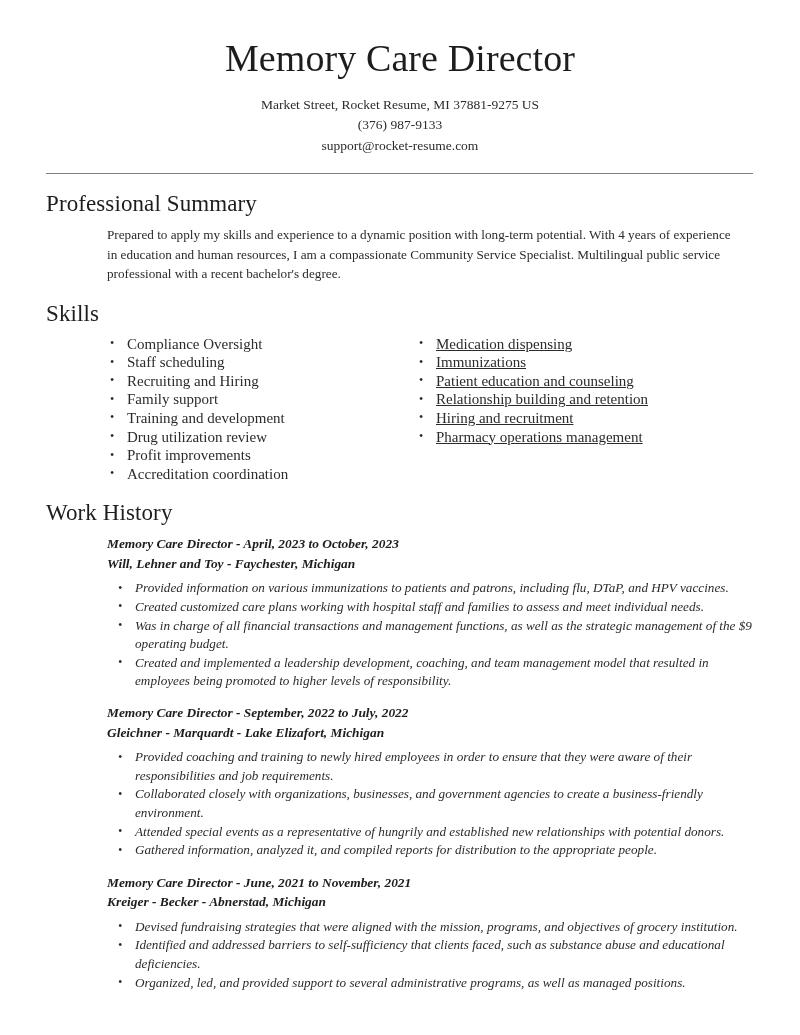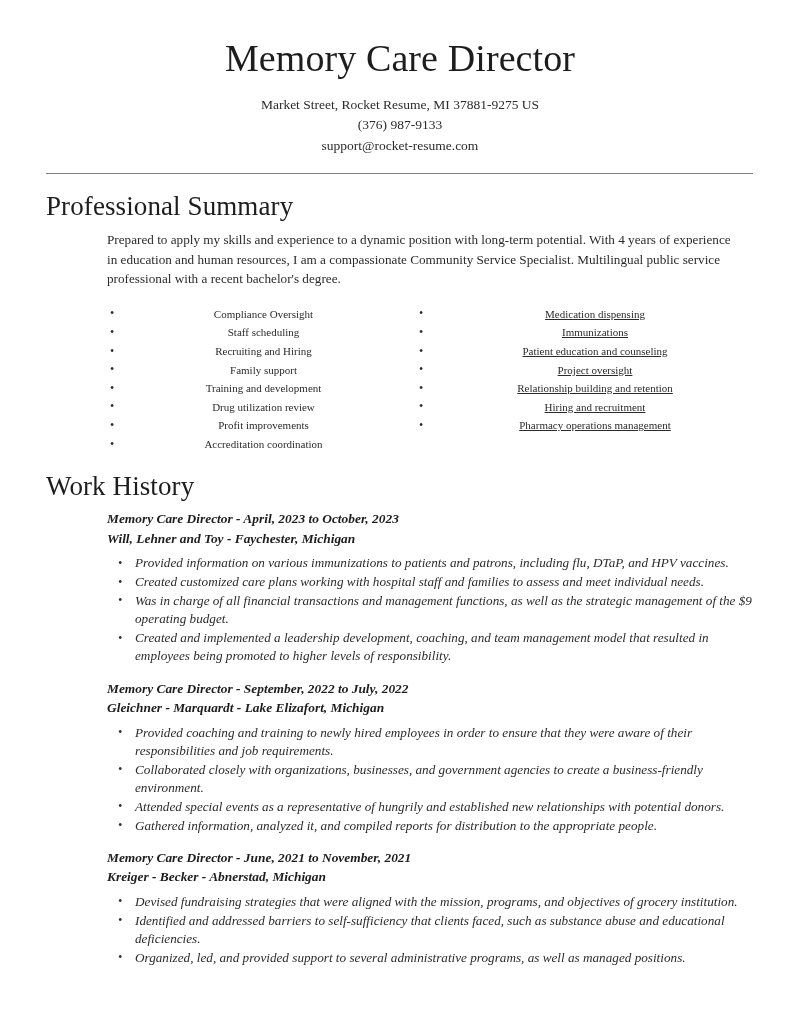--- a/index.html
+++ b/index.html
@@ -48,21 +48,21 @@
     border-top: 1.4px solid #808080;
     margin: 17px 0 0 0;
     width: 707px;
   }
 
   
   .section {
     margin-top: 16px;
   }
   .section-heading {
-    font-size: 27px;
+    font-size: 23px;
     font-weight: 400;
     color: #1d1d1d;
     line-height: 1.25;
     margin: 0 0 6px 0;
     letter-spacing: 0.1px;
   }
 
   .section-body {
     padding-left: 61px;
   }
@@ -88,24 +88,23 @@
   .skills-col-right { padding-left: 16px; text-decoration: underline; }
 
   ul.bullets {
     list-style: none;
     margin: 0;
     padding: 0;
   }
   ul.bullets > li {
     position: relative;
     padding-left: 20px;
-    font-size: 11px;
+    font-size: 15px;
     line-height: 18px;
     margin: 0 0 0.6px 0;
-    text-align: center;
   }
   ul.bullets > li::before {
     content: "\2022";
     position: absolute;
     left: 3px;
     top: -0.5px;
     font-size: 12px;
     color: #2b2b2b;
     line-height: 18px;
   }
@@ -170,39 +169,39 @@
   </div>
 
   <div class="section">
     <h2 class="section-heading">Professional Summary</h2>
     <div class="section-body">
       <p class="summary-text">Prepared to apply my skills and experience to a dynamic position with long-term potential. With 4 years of experience in education and human resources, I am a compassionate Community Service Specialist. Multilingual public service professional with a recent bachelor's degree.</p>
     </div>
   </div>
 
   <div class="section">
+    <h2 class="section-heading">Skills</h2>
     <div class="skills-columns">
       <div class="skills-col skills-col-left">
         <ul class="bullets">
             <li>Compliance Oversight</li>
             <li>Staff scheduling</li>
             <li>Recruiting and Hiring</li>
             <li>Family support</li>
             <li>Training and development</li>
             <li>Drug utilization review</li>
             <li>Profit improvements</li>
             <li>Accreditation coordination</li>
           </ul>
       </div>
       <div class="skills-col skills-col-right">
         <ul class="bullets">
             <li>Medication dispensing</li>
             <li>Immunizations</li>
             <li>Patient education and counseling</li>
-            <li>Project oversight</li>
             <li>Relationship building and retention</li>
             <li>Hiring and recruitment</li>
             <li>Pharmacy operations management</li>
           </ul>
       </div>
     </div>
   </div>
 
   <div class="section">
     <h2 class="section-heading">Work History</h2>

